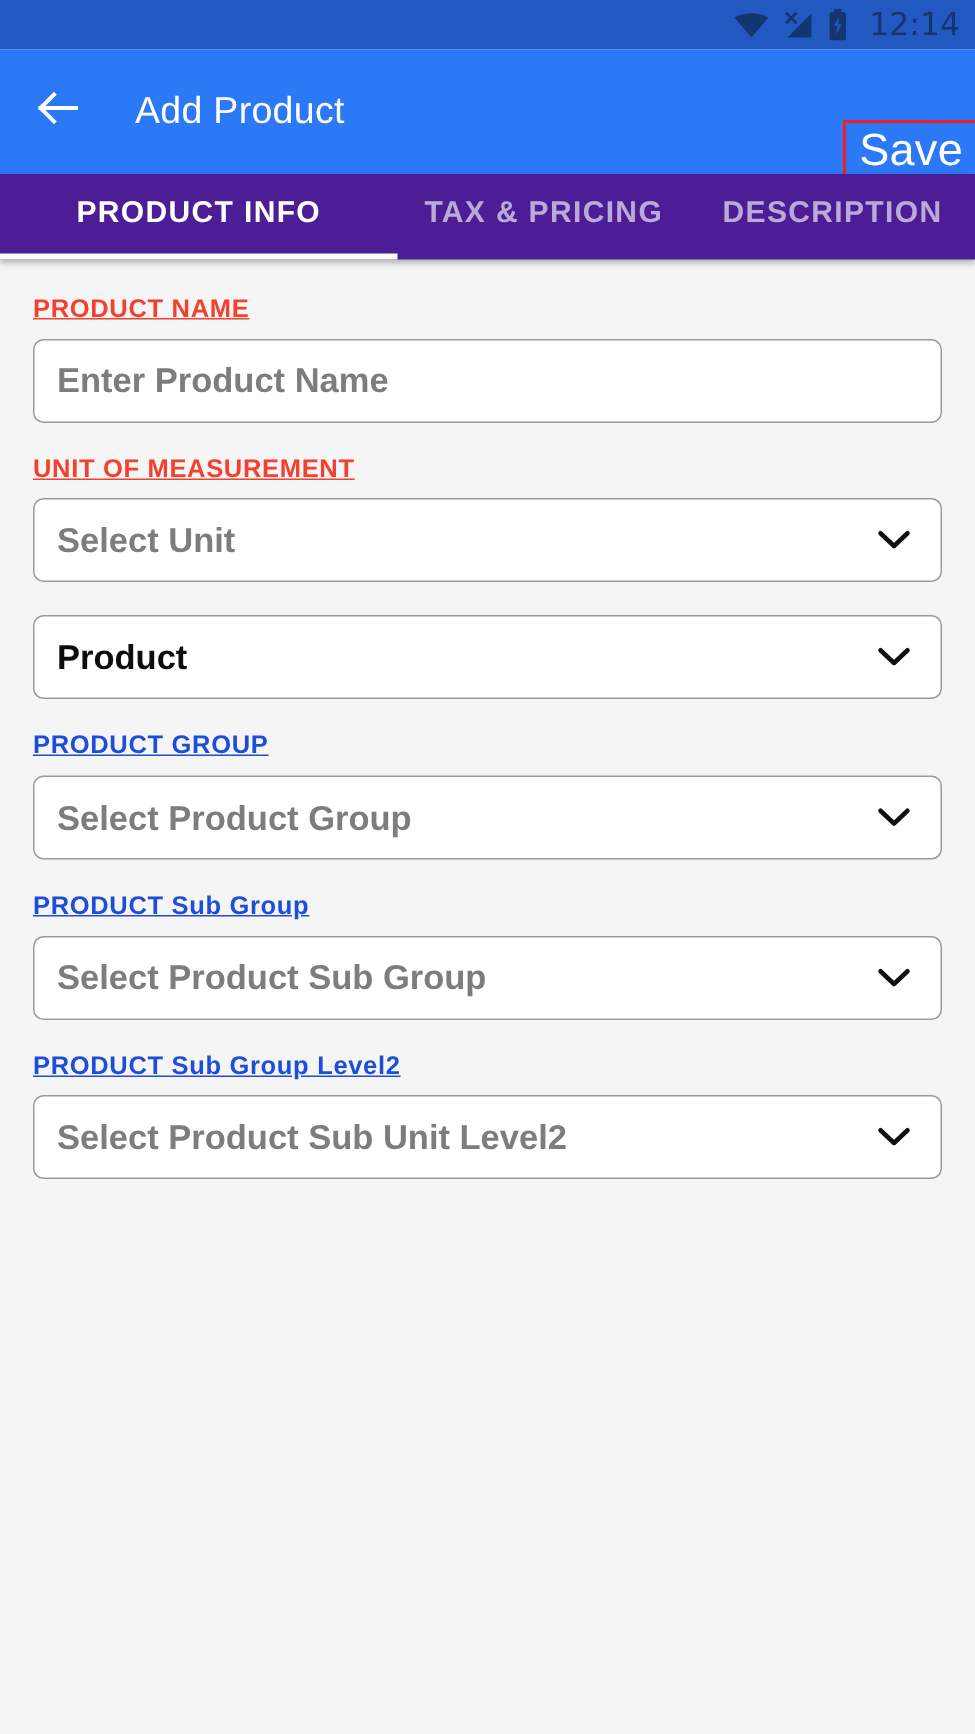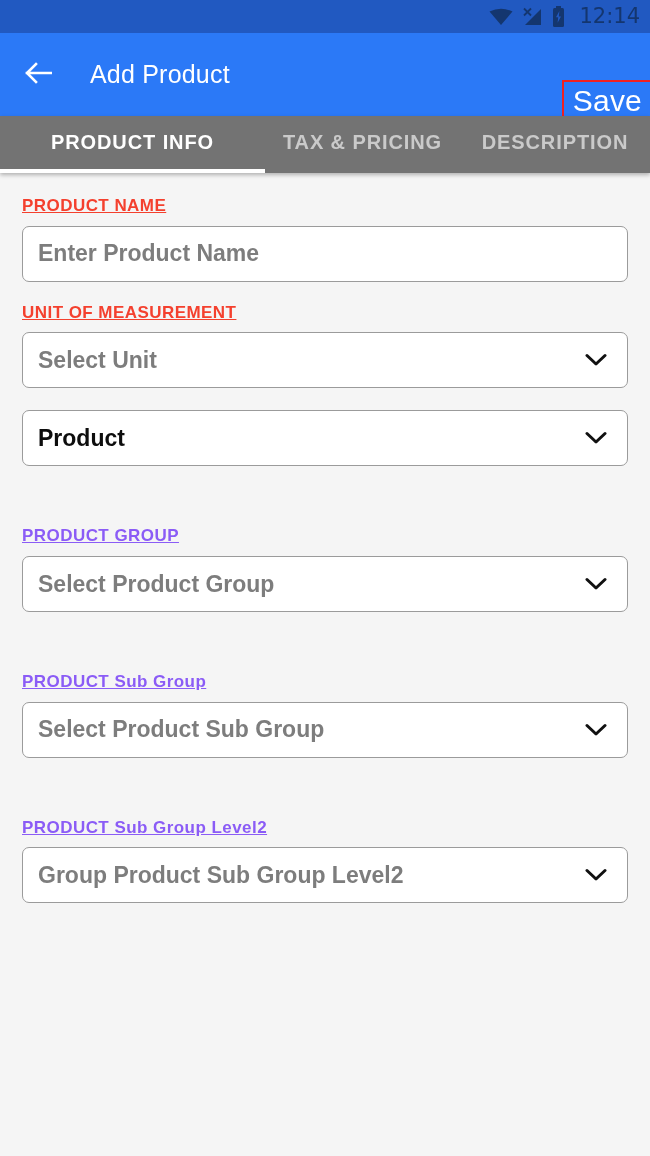--- a/index.html
+++ b/index.html
@@ -85,21 +85,21 @@
     color: #ffffff;
     font-size: 30px;
     font-weight: 400;
     letter-spacing: 0.2px;
     line-height: 1.05;
   }
 
   
   .tab-bar {
     height: 57px;
-    background: #737373;
+    background: #4c1d95;
     display: flex;
     align-items: flex-start;
     position: relative;
     flex: 0 0 auto;
     box-shadow: 0 2px 4px rgba(0,0,0,0.28);
     z-index: 3;
     text-align: right;
   }
   .tab {
     height: 53px;
@@ -135,21 +135,21 @@
   .field { margin-bottom: 8px; }
   .field-label {
     font-size: 17px;
     font-weight: 700;
     letter-spacing: 0.45px;
     margin-bottom: 10px;
     line-height: 1.1;
     text-decoration: underline;
   }
   .field-label.required { color: #f4402e; }
-  .field-label.optional { color: #8b5cf6; margin-top: 39px; }
+  .field-label.optional { color: #1d4ed8; }
 
   .control {
     position: relative;
     height: 56px;
     background: #ffffff;
     border: 1px solid #9b9b9b;
     border-radius: 7px;
     display: flex;
     align-items: center;
     padding: 0 15px;
@@ -278,21 +278,21 @@
               <path d="M2 2 L11 10.5 L20 2" stroke="#111111" stroke-width="3" fill="none" stroke-linecap="round" stroke-linejoin="round"></path>
             </svg>
         </span>
       </div>
     </div>
     <div class="field-spacer"></div>
 
     <div class="field">
       <div class="field-label optional">PRODUCT Sub Group Level2</div>
       <div class="control">
-        <span class="control-text">Group Product Sub Group Level2</span>
+        <span class="control-text">Select Product Sub Unit Level2</span>
         <span class="chev">
           <svg width="22" height="13" viewBox="0 0 22 13">
               <path d="M2 2 L11 10.5 L20 2" stroke="#111111" stroke-width="3" fill="none" stroke-linecap="round" stroke-linejoin="round"></path>
             </svg>
         </span>
       </div>
     </div>
 
   </div>
 </div>

